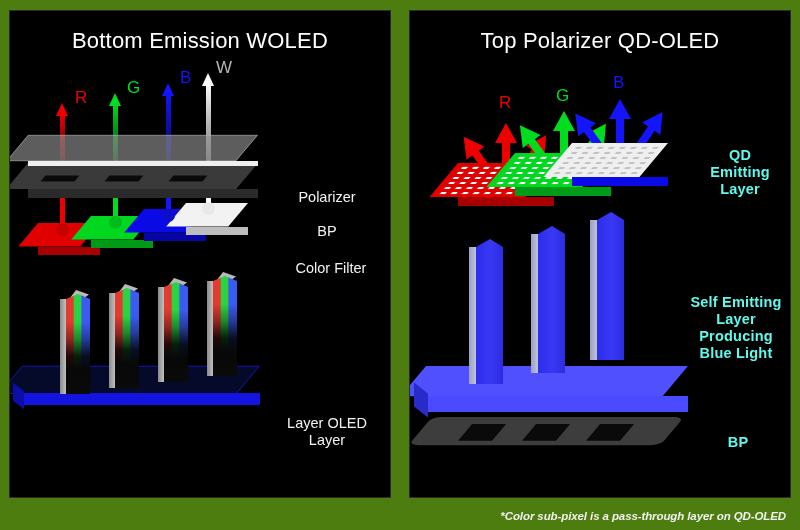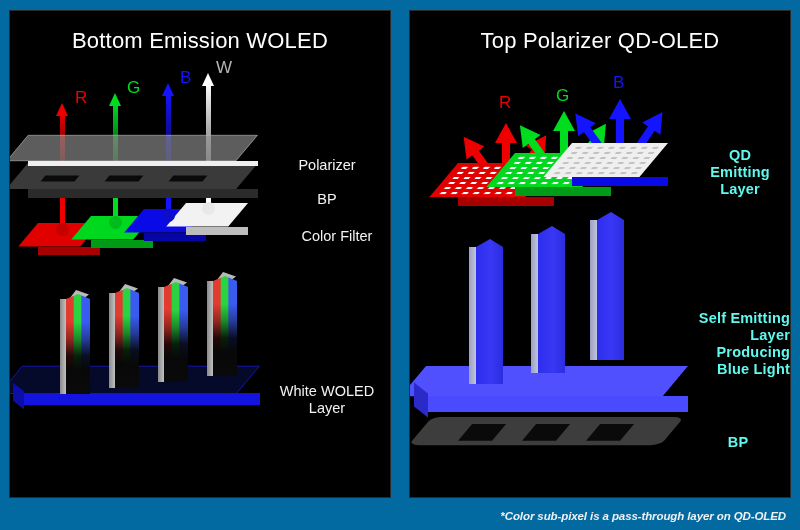--- a/index.html
+++ b/index.html
@@ -3,21 +3,21 @@
 <meta charset="utf-8">
 <title>OLED Comparison Diagram</title>
 <style>
   * { box-sizing: border-box; margin: 0; padding: 0; }
   html, body {
     width: 800px; height: 530px;
     background: #000;
     font-family: "Liberation Sans", sans-serif;
     overflow: hidden;
   }
-  #root { position: relative; width: 800px; height: 530px; background: #0369a1; }
+  #root { position: relative; width: 800px; height: 530px; background: #4d7c0f; }
 
   .panel {
     position: absolute;
     top: 10px;
     width: 382px;
     height: 488px;
     border: 1px solid #2a2a2a;
     background: #000;
     overflow: hidden;
   }
@@ -37,21 +37,21 @@
 
   
   .lbl {
     position: absolute;
     font-size: 14.5px;
     line-height: 17px;
     white-space: pre-line;
     text-align: center;
     font-weight: 400;
   }
-  .lbl.white { color: #f2f2f2; }
+  .lbl.white { color: #f2f2f2; margin-top: 32px; }
   .lbl.cyan  { color: #5FF9EE; font-weight: 700; letter-spacing: .2px; }
 
   .footnote {
     position: absolute;
     right: 14px; bottom: 8px;
     color: #f0f0f0;
     font-size: 11.5px;
     font-style: italic;
     font-weight: 700;
     letter-spacing: -0.1px;
@@ -249,22 +249,22 @@
       <div class="face"></div>
     </div>
     <div class="pillar" style="left:197px; top:265px; height:100px;">
       <div class="cap"></div>
       <div class="edge"></div>
       <div class="face"></div>
     </div>
 
     <div class="lbl white" style="left:262px; top:146px; width:110px; text-align:center;">Polarizer</div>
     <div class="lbl white" style="left:262px; top:180px; width:110px; text-align:center;">BP</div>
-    <div class="lbl white" style="left:272px; top:217px; width:110px; ">Color Filter</div>
-    <div class="lbl white" style="left:258px; top:372px; width:118px; text-align:center;">White WOLED
+    <div class="lbl white" style="left:266px; top:217px; width:110px; ">Color Filter</div>
+    <div class="lbl white" style="left:258px; top:372px; width:118px; text-align:center;">Layer OLED
 Layer</div>
   </div>
 
   <div class="panel" id="panel-right">
 
     <div class="panel-title">Top Polarizer QD-OLED</div>
 
     <div class="arrow-letter" style="left:89px; top:83px; color:#ee0000;">R</div>
     <div class="arrow-letter" style="left:146px; top:76px; color:#00dd1e;">G</div>
     <div class="arrow-letter" style="left:203px; top:63px; color:#1414ff;">B</div>
@@ -350,21 +350,21 @@
       <div style="position:absolute;inset:0;background:#3d3d3d;border-radius:10px;transform:skewX(-40deg) scaleY(0.44);transform-origin:0 0;">
         <div style="position:absolute;left:46px;top:16px;width:34px;height:38px;background:#0a0a0a;"></div>
         <div style="position:absolute;left:110px;top:16px;width:34px;height:38px;background:#0a0a0a;"></div>
         <div style="position:absolute;left:174px;top:16px;width:34px;height:38px;background:#0a0a0a;"></div>
       </div>
     </div>
 
     <div class="lbl cyan" style="left:282px; top:136px; width:96px;">QD
 Emitting
 Layer</div>
-    <div class="lbl cyan" style="left:272px; top:299px; width:108px;text-align:right;">Self Emitting
+    <div class="lbl cyan" style="left:272px; top:283px; width:108px;">Self Emitting
 Layer
 Producing
 Blue Light</div>
     <div class="lbl cyan" style="left:298px; top:423px; width:60px;">BP</div>
   </div>
 
   <div class="footnote">*Color sub-pixel is a pass-through layer on QD-OLED</div>
 
 </div>
 

